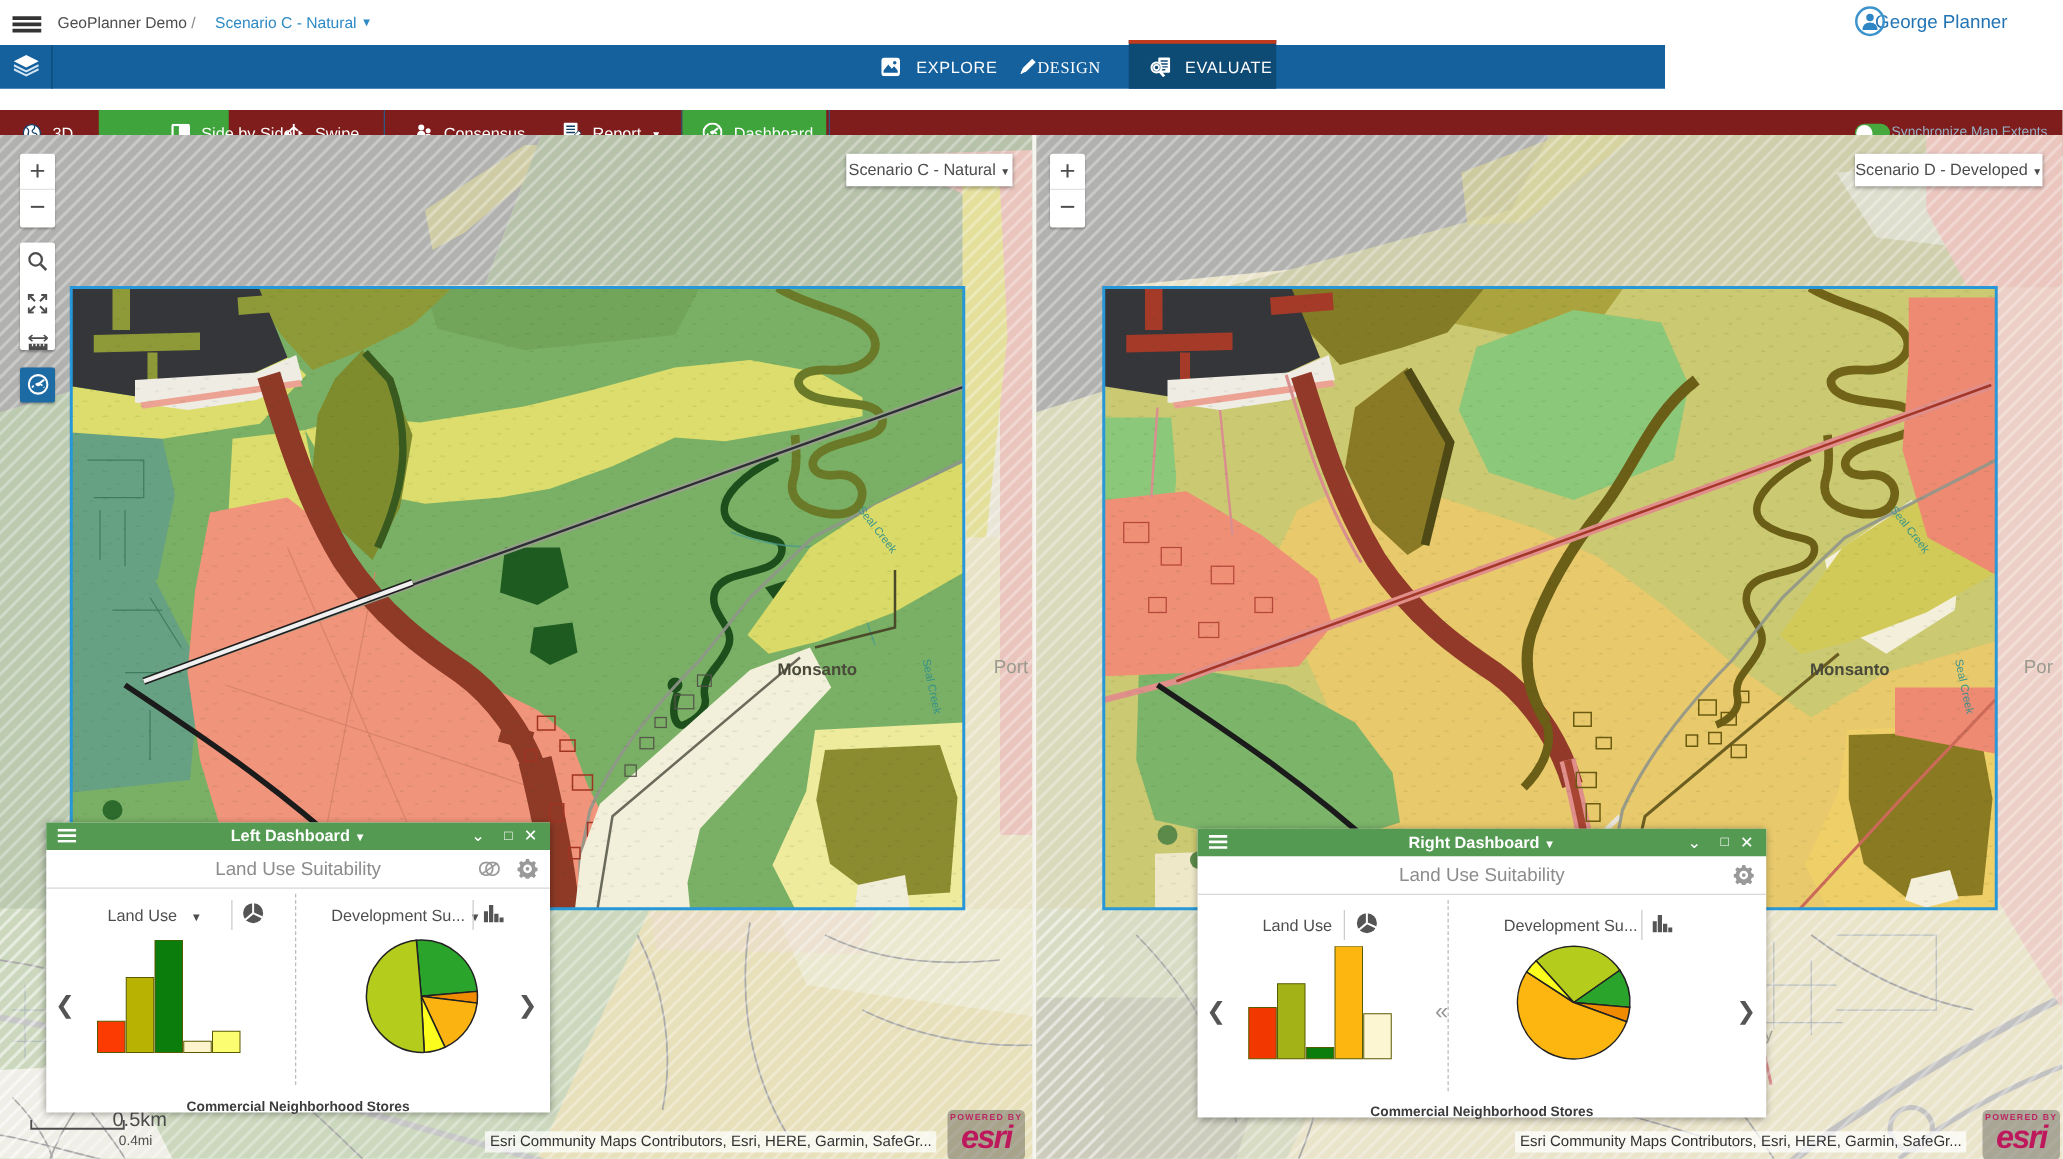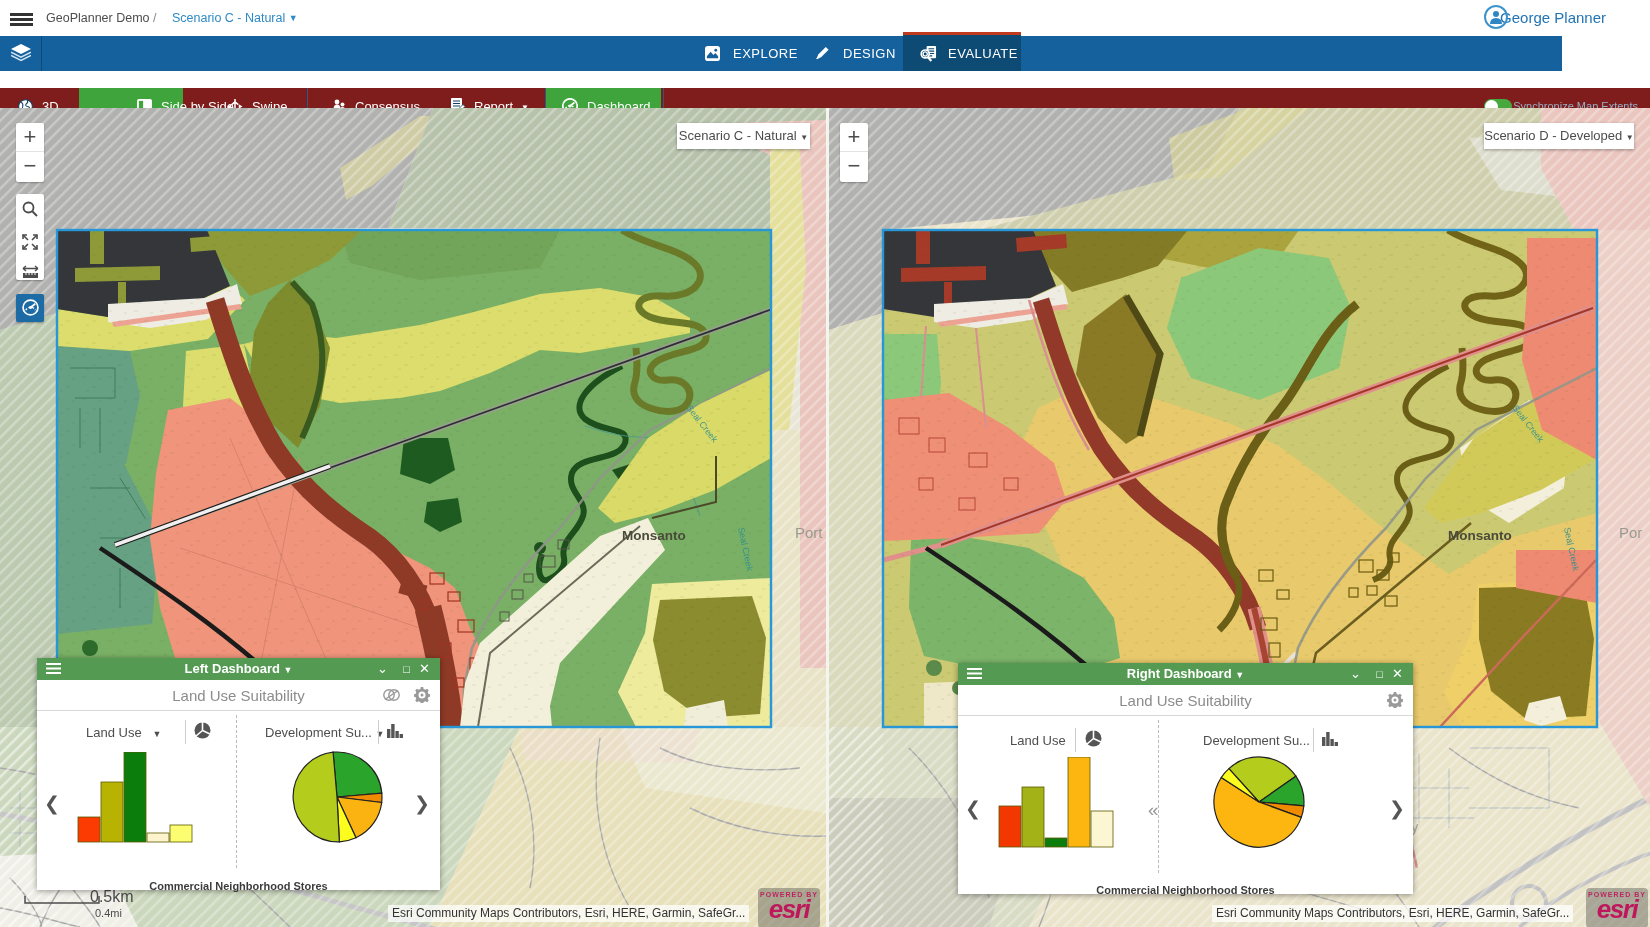--- a/index.html
+++ b/index.html
@@ -5,21 +5,21 @@
   * { margin:0; padding:0; box-sizing:border-box; }
   html,body { width:1650px; height:927px; overflow:hidden; font-family:"Liberation Sans", sans-serif; background:#fff; }
   .abs { position:absolute; }
   
   #topbar { position:absolute; left:0; top:0; width:1650px; height:36px; background:#fff; }
   #burger div { position:absolute; left:10px; width:23px; height:3px; background:#333; }
   .crumb { position:absolute; top:11px; font-size:12.5px; }
   #user { position:absolute; right:44px; top:5px; height:26px; color:#2274b4; font-size:15px; }
   #avatar { position:absolute; width:24px; height:24px; border:2px solid #3d93cc; border-radius:50%; }
   
-  #navbar { position:absolute; left:0; top:36px; width:1562px; height:35px; background:#15619d; }
+  #navbar { position:absolute; left:0; top:36px; width:1332px; height:35px; background:#15619d; }
   .navtab { position:absolute; top:0; height:35px; color:#fff; font-size:13px; letter-spacing:0.5px; line-height:35px; }
   #evaltab { position:absolute; left:903px; top:-4px; width:118px; height:39px; background:#0d4a74; border-top:3px solid #c03b1e; }
   #layersbtn { position:absolute; left:0; top:0; width:42px; height:35px; border-right:1px solid #0d4a74; }
   
   #toolbar { position:absolute; left:0; top:88px; width:1650px; height:37px; background:#7f1d1d; }
   .tbtn { position:absolute; top:0; height:37px; color:#fff; font-size:13px; line-height:37px; white-space:nowrap; }
   .tgreen { background:#3ea43b; }
   .tdiv { position:absolute; top:0; width:1px; height:37px; background:#2a5a84; }
   
   #maps { position:absolute; left:0; top:108px; width:1650px; height:819px; background:#e8e5d8; }
@@ -72,21 +72,21 @@
       </svg></div>
   <div id="evaltab"></div>
   <div class="navtab" style="left:705px;"><svg width="15" height="15" viewBox="0 0 16 16" style="vertical-align:-3px">
         <rect x="0" y="0" width="16" height="16" rx="3" fill="#fff"></rect>
         <path d="M2 11 L6 6 L9 9.5 L11 7.5 L14 11 L14 13 L2 13 Z" fill="#15619d"></path>
         <circle cx="11.5" cy="4.5" r="1.5" fill="#15619d"></circle>
       </svg><span style="margin-left:13px;">EXPLORE</span></div>
   <div class="navtab" style="left:814px;"><svg width="16" height="15" viewBox="0 0 16 16" style="vertical-align:-3px">
         <path d="M2 14 L4 9 L12 1 L15 4 L7 12 Z" fill="#fff"></path>
         <path d="M2 14 L3 11.5 L4.5 13 Z" fill="#fff"></path>
-      </svg><span style="margin-left:13px;">DESIGN</span></div>
+      </svg><span style="font-family:Liberation Serif, serif;">DESIGN</span></div>
   <div class="navtab" style="left:920px;"><svg width="17" height="17" viewBox="0 0 18 18" style="vertical-align:-4px">
         <rect x="7" y="1" width="10" height="13" rx="1" fill="#fff"></rect>
         <path d="M9 4 h6 M9 6.5 h6 M9 9 h6 M9 11.5 h4" stroke="#0d4a74" stroke-width="1.2"></path>
         <circle cx="5.5" cy="9.5" r="4.2" fill="#0d4a74" stroke="#fff" stroke-width="1.8"></circle>
         <circle cx="5.5" cy="9.5" r="2.2" fill="none" stroke="#fff" stroke-width="1.4"></circle>
         <path d="M8.5 13 L12 17" stroke="#fff" stroke-width="2.4"></path>
       </svg><span style="margin-left:11px;">EVALUATE</span></div>
 </div>
 
 <div id="toolbar">

